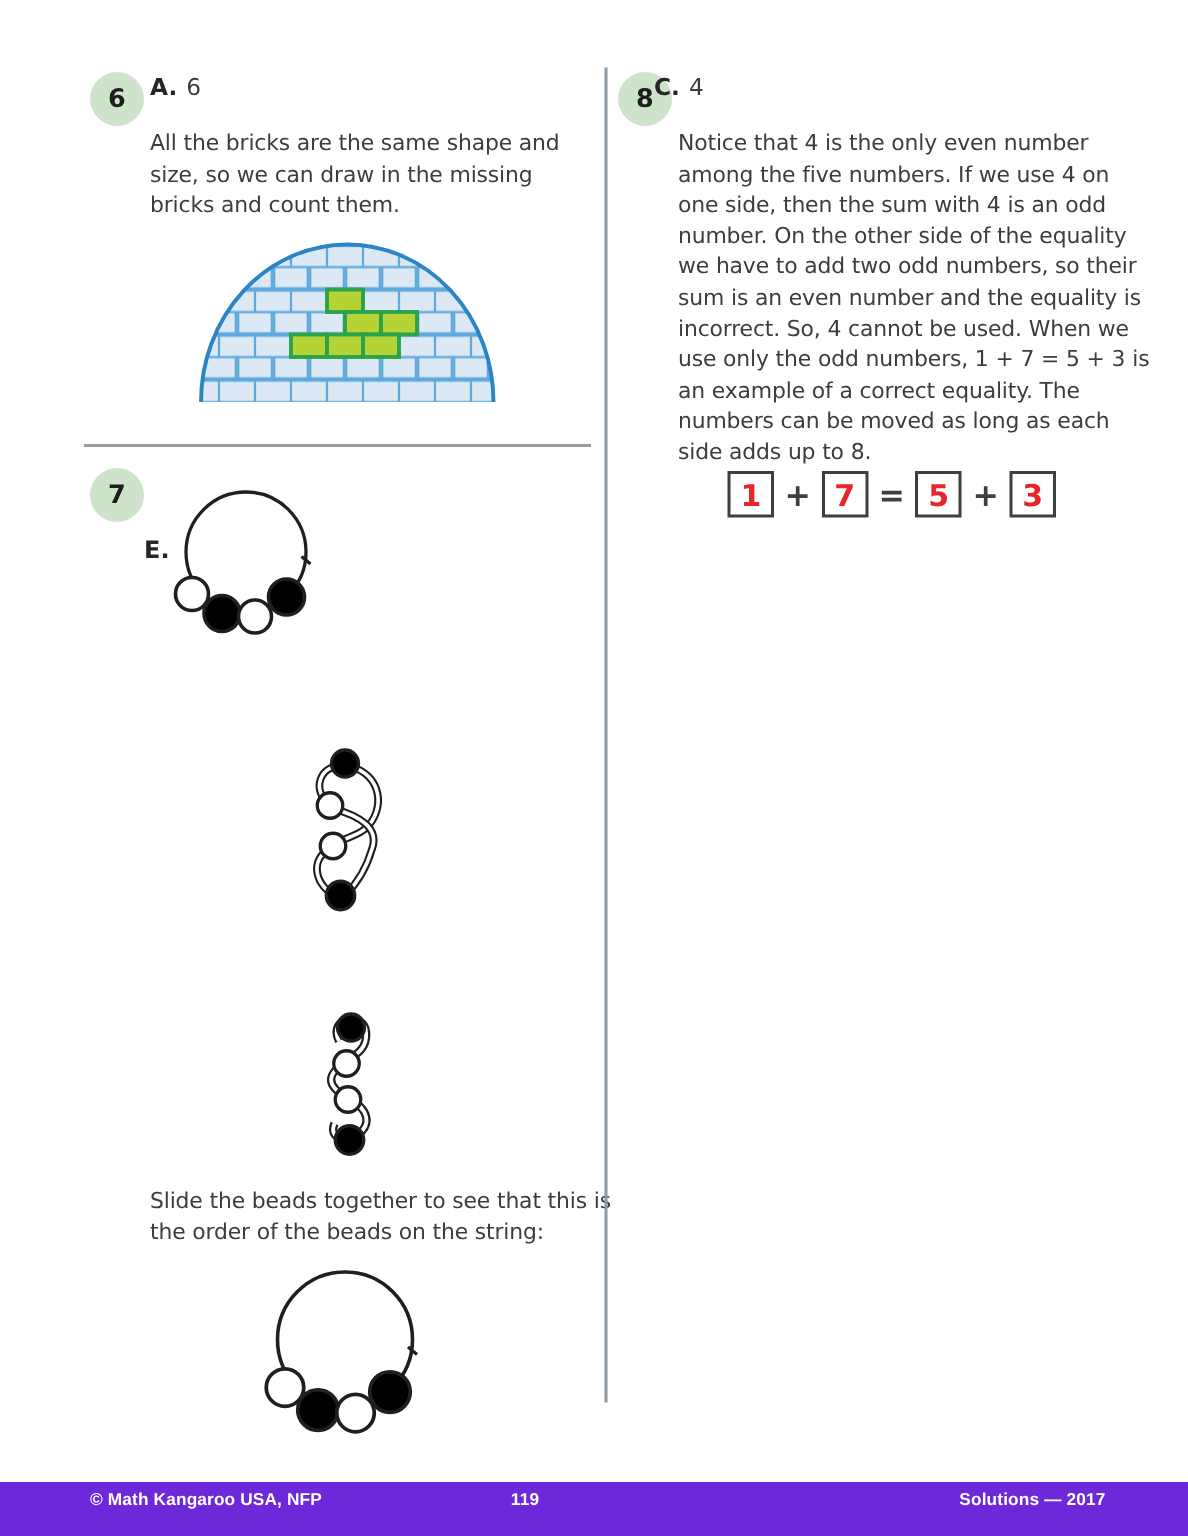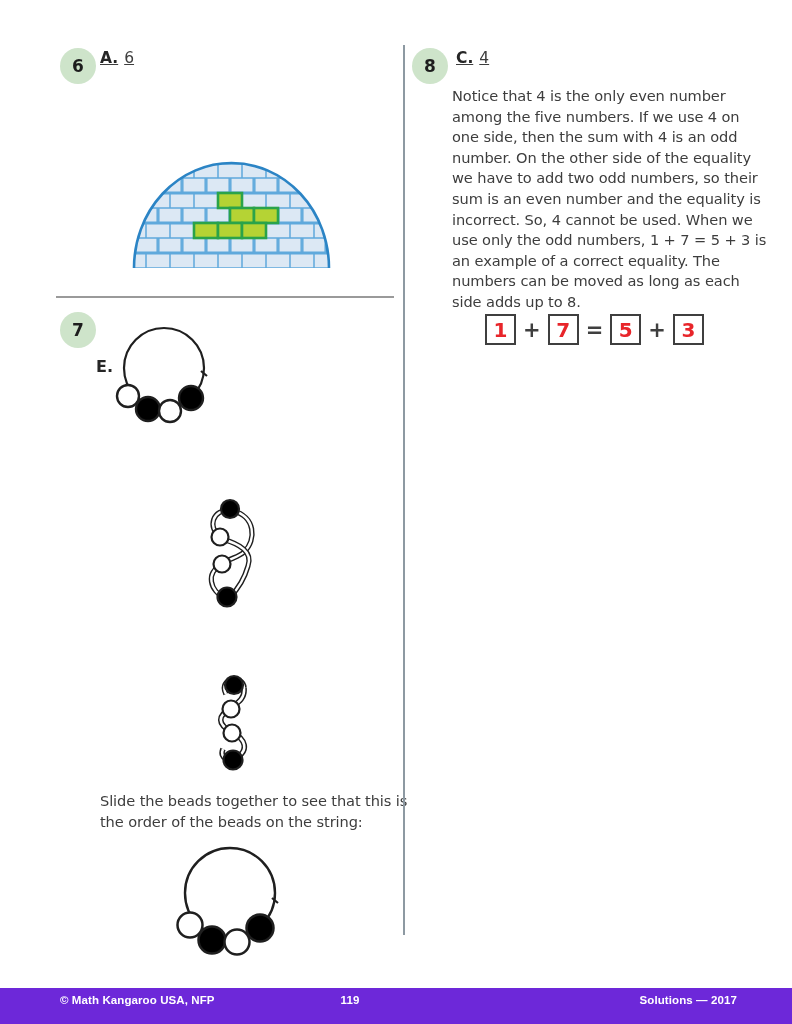--- a/index.html
+++ b/index.html
@@ -8,21 +8,21 @@
     position:relative; width:792px; height:1024px; margin:0 auto;
     background:#ffffff; overflow:hidden;
     font-family:"DejaVu Sans","Liberation Sans",sans-serif;
     color:#3d3d3d;
   }
   .badge {
     position:absolute; width:36px; height:36px; border-radius:50%;
     background:#cee4ca; color:#1d1d1d; font-weight:bold; font-size:17px;
     display:flex; align-items:center; justify-content:center;
   }
-  .answer-line { position:absolute; font-size:15.5px; color:#3d3d3d;text-decoration:underline; }
+  .answer-line { position:absolute; font-size:15.5px; color:#3d3d3d; }
   .answer-line b { color:#262626; margin-right:6px; }
   .para {
     position:absolute; font-size:14.6px; line-height:20.6px; color:#3d3d3d;
     letter-spacing:-0.1px;
   }
   .vdivider { position:absolute; left:403px; top:45px; width:2px; height:890px; background:#8d99a2; }
   .hdivider { position:absolute; left:56px; top:296px; width:338px; height:2px; background:#9a9a9a; }
   .fig { position:absolute; }
   .e-label { position:absolute; font-weight:bold; font-size:16px; color:#262626; }
   .equation {
@@ -49,20 +49,21 @@
 <body>
 
 <div class="page">
 
   <div class="badge" style="left:60px; top:48px;">
     <span>6</span>
   </div>
   <div class="answer-line" style="left:100px; top:49px;">
     <b>A.</b><span>6</span>
   </div>
+  <div class="para" style="left:100px; top:86px; width:302px;">All the bricks are the same shape and size, so we can draw in the missing bricks and count them.</div>
 
   <svg class="fig" style="left:132px; top:161px;" width="199" height="109" viewBox="0 0 199 109">
     <defs>
       <pattern id="brickpat" x="2" y="2" width="24" height="30" patternUnits="userSpaceOnUse">
         <rect width="24" height="30" fill="#dce8f4"></rect>
         <path d="M0,0.8 H24 M0,15 H24 M0,29.2 H24 M12,0 V15 M0.8,15 V30 M23.2,15 V30" stroke="#5fa9dc" stroke-width="1.5" fill="none"></path>
       </pattern>
     </defs>
     <path d="M2,107 A97.5,105 0 0 1 197,107 Z" fill="url(#brickpat)"></path>
     <g fill="#b5d334" stroke="#2aa34a" stroke-width="2.6">
@@ -131,21 +132,21 @@
     <circle cx="42" cy="99" r="13.5" stroke="#1f1f1f" stroke-width="2.5" fill="black"></circle>
     <circle cx="67" cy="101" r="12.5" stroke="#1f1f1f" stroke-width="2.5" fill="white"></circle>
     <circle cx="90" cy="87" r="13.5" stroke="#1f1f1f" stroke-width="2.5" fill="black"></circle>
   </svg>
 
   <div class="vdivider"></div>
 
   <div class="badge" style="left:412px; top:48px;">
     <span>8</span>
   </div>
-  <div class="answer-line" style="left:456px; top:49px;">
+  <div class="answer-line" style="left:436px; top:49px;">
     <b>C.</b><span>4</span>
   </div>
   <div class="para" style="left:452px; top:86px; width:318px;">Notice that 4 is the only even number among the five numbers. If we use 4 on one side, then the sum with 4 is an odd number. On the other side of the equality we have to add two odd numbers, so their sum is an even number and the equality is incorrect. So, 4 cannot be used. When we use only the odd numbers, 1 + 7 = 5 + 3 is an example of a correct equality. The numbers can be moved as long as each side adds up to 8.</div>
 
   <div class="equation">
     <div class="eq-box">
         <span>1</span>
       </div>
     <span class="eq-op">+</span>
     <div class="eq-box">

